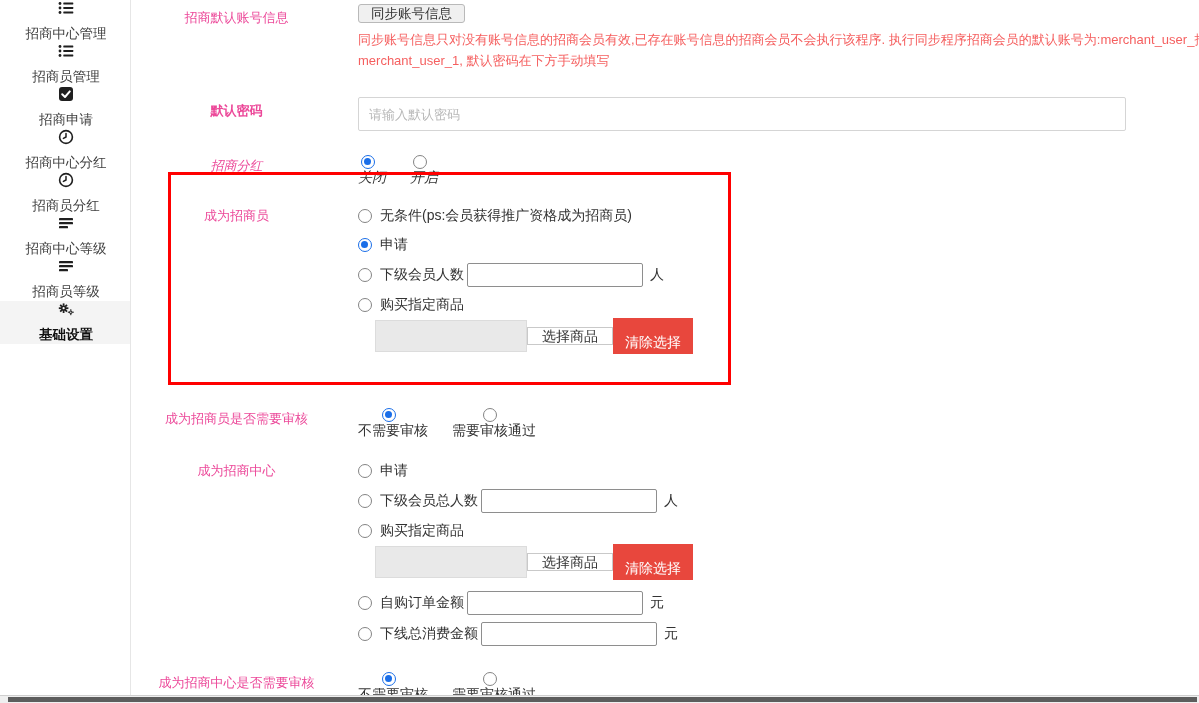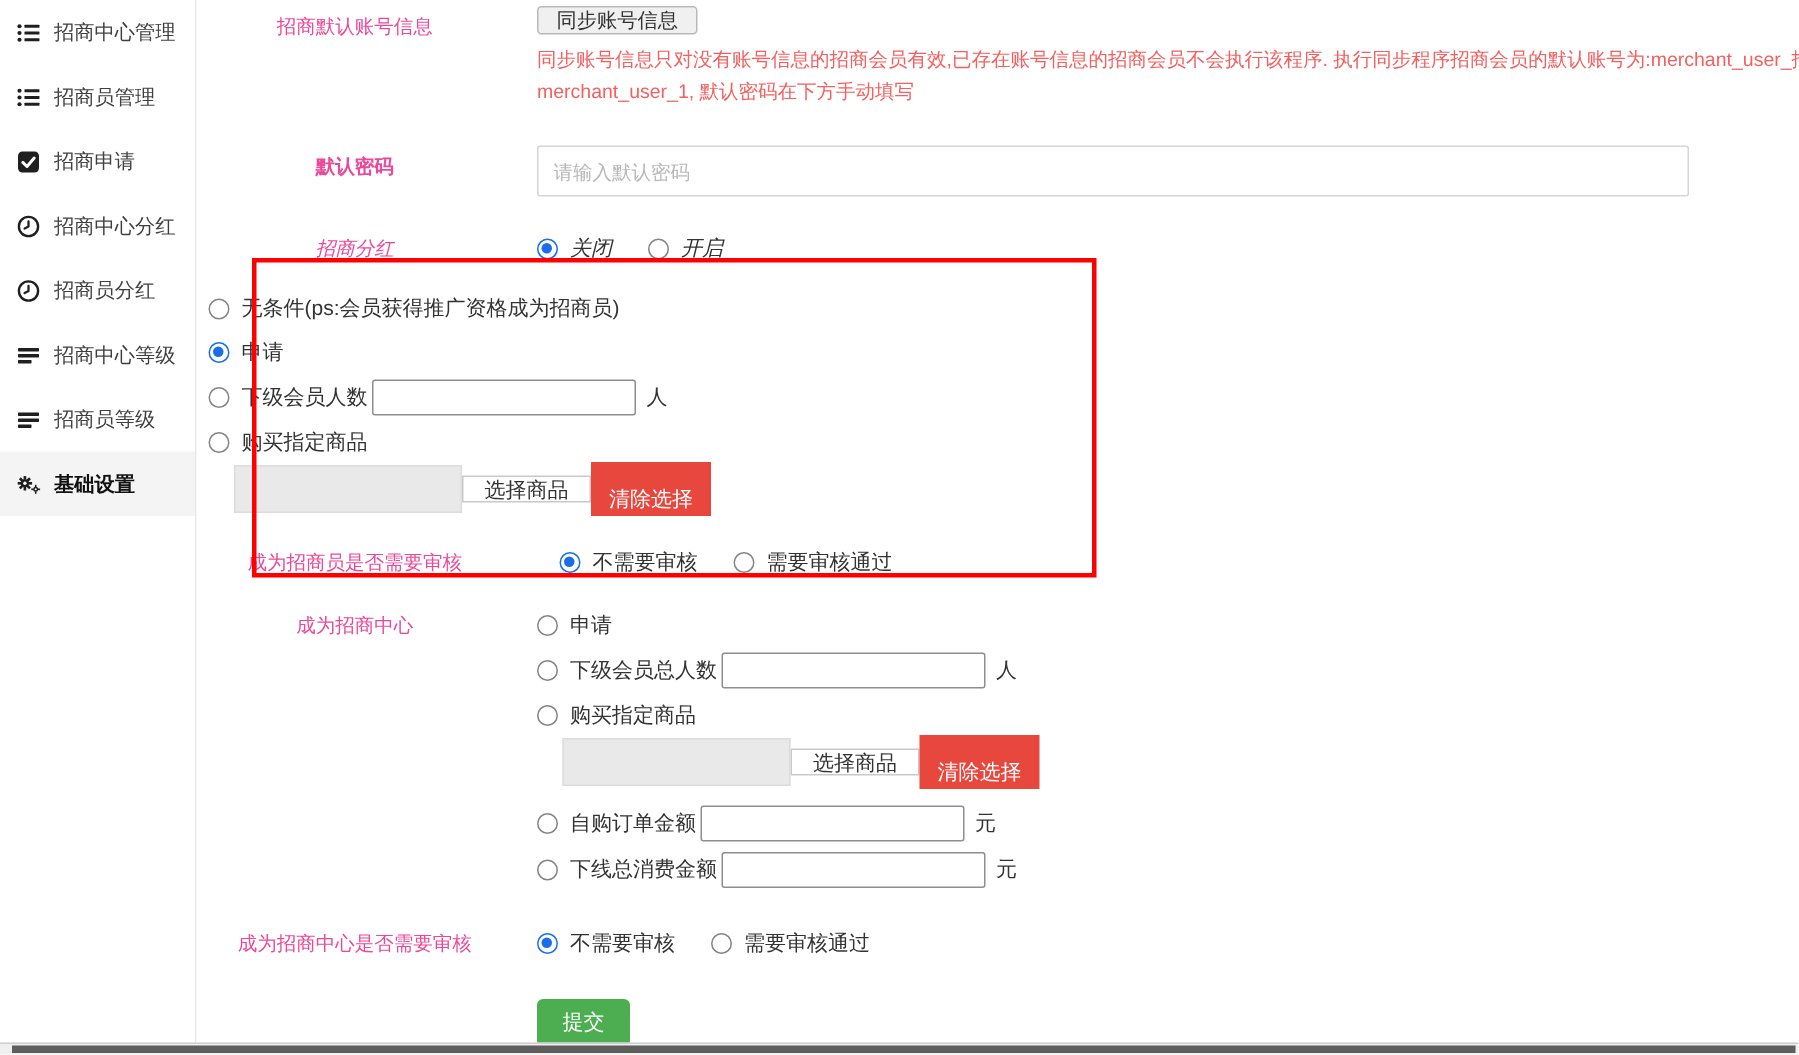--- a/index.html
+++ b/index.html
@@ -3,21 +3,21 @@
 <meta charset="utf-8">
 <style>
   * { box-sizing: border-box; margin: 0; padding: 0; }
   html,body { width:1199px; height:703px; overflow:hidden; background:#fff;
     font-family:"Liberation Sans","DejaVu Sans",sans-serif; color:#333; }
 
   
   .sidebar { position:absolute; left:0; top:0; width:131px; height:696px;
     background:#fff; border-right:1px solid #e6e6e6; padding-top:0; }
   .side-item { height:43px; display:flex; align-items:center; gap:9px;
-    padding:0 8px 0 10px; font-size:13.5px; color:#404040; cursor:pointer; }
+    padding:0 8px 0 10px; font-size:13.5px; color:#404040; cursor:pointer;flex-direction:column; }
   .side-item .side-icon { width:17px; height:16px; flex:none; display:flex;
     align-items:center; justify-content:center; color:#1f1f1f; }
   .side-item.active { background:#f4f4f4; font-weight:bold; color:#111; }
   .side-icon svg { width:16px; height:16px; display:block; }
 
   
   .main { position:absolute; left:131px; top:0; right:0; bottom:8px; background:#fff; }
   .form-row { display:flex; align-items:flex-start; }
   .form-label { width:219px; padding-right:8px; text-align:center; font-size:13px;
     color:#ec4899; line-height:22px; flex:none; }
@@ -33,28 +33,28 @@
 
   .row-password { margin-top:26px; }
   .row-password .form-label { line-height:28px;font-weight:bold; }
   .big-input { width:768px; max-width:98%; height:28px; border:1px solid #d5d5d5;
     border-radius:2px; padding:16px 10px; font-size:13px; color:#333;
     font-family:inherit; outline:none; }
   .big-input::placeholder { color:#b8b8b8; }
 
   .row-dividend { margin-top:24px;font-style:italic; }
   .row-agent { margin-top:18px; }
-  .row-agent-review { margin-top:9px;gap:15px; }
+  .row-agent-review { margin-top:43px; }
   .row-center { margin-top:20px; }
   .row-center-review { margin-top:26px; }
   .row-submit { margin-top:26px; }
 
   .opt-row { display:flex; align-items:center; min-height:22px; margin-bottom:7px;
     font-size:14px; color:#333; }
-  .opt-inline { display:inline-flex; align-items:center; margin-right:24px; }
+  .opt-inline { display:inline-flex; align-items:center; margin-right:24px;flex-direction:column; }
   .radio { width:14px; height:14px; border:1.5px solid #848484; border-radius:50%;
     background:#fff; position:relative; flex:none; margin-right:8px; cursor:pointer; }
   .radio.checked { border-color:#1a6ee8; }
   .radio.checked::after { content:''; position:absolute; left:2px; top:2px;
     width:7px; height:7px; border-radius:50%; background:#1a6ee8; }
   .inline-input { width:176px; height:24px; border:1px solid #8e8e8e; border-radius:2px;
     margin-left:3px; padding:0 6px; font-size:13px; font-family:inherit; outline:none; }
   .suffix { margin-left:7px; }
 
   .picker-row { display:flex; align-items:center; margin:1px 0 10px 17px; height:38px; }
@@ -220,20 +220,21 @@
         </span>
         <span class="opt-inline">
           <span class="radio"></span>
           <span>开启</span>
         </span>
       </div>
     </div>
   </div>
 
   <div class="form-row row-agent">
+    <div class="form-label">成为招商员</div>
     <div class="ctrl">
       <div class="opt-row">
         <span class="radio"></span>
         <span>无条件(ps:会员获得推广资格成为招商员)</span>
       </div>
       <div class="opt-row">
         <span class="radio checked"></span>
         <span>申请</span>
       </div>
       <div class="opt-row">

